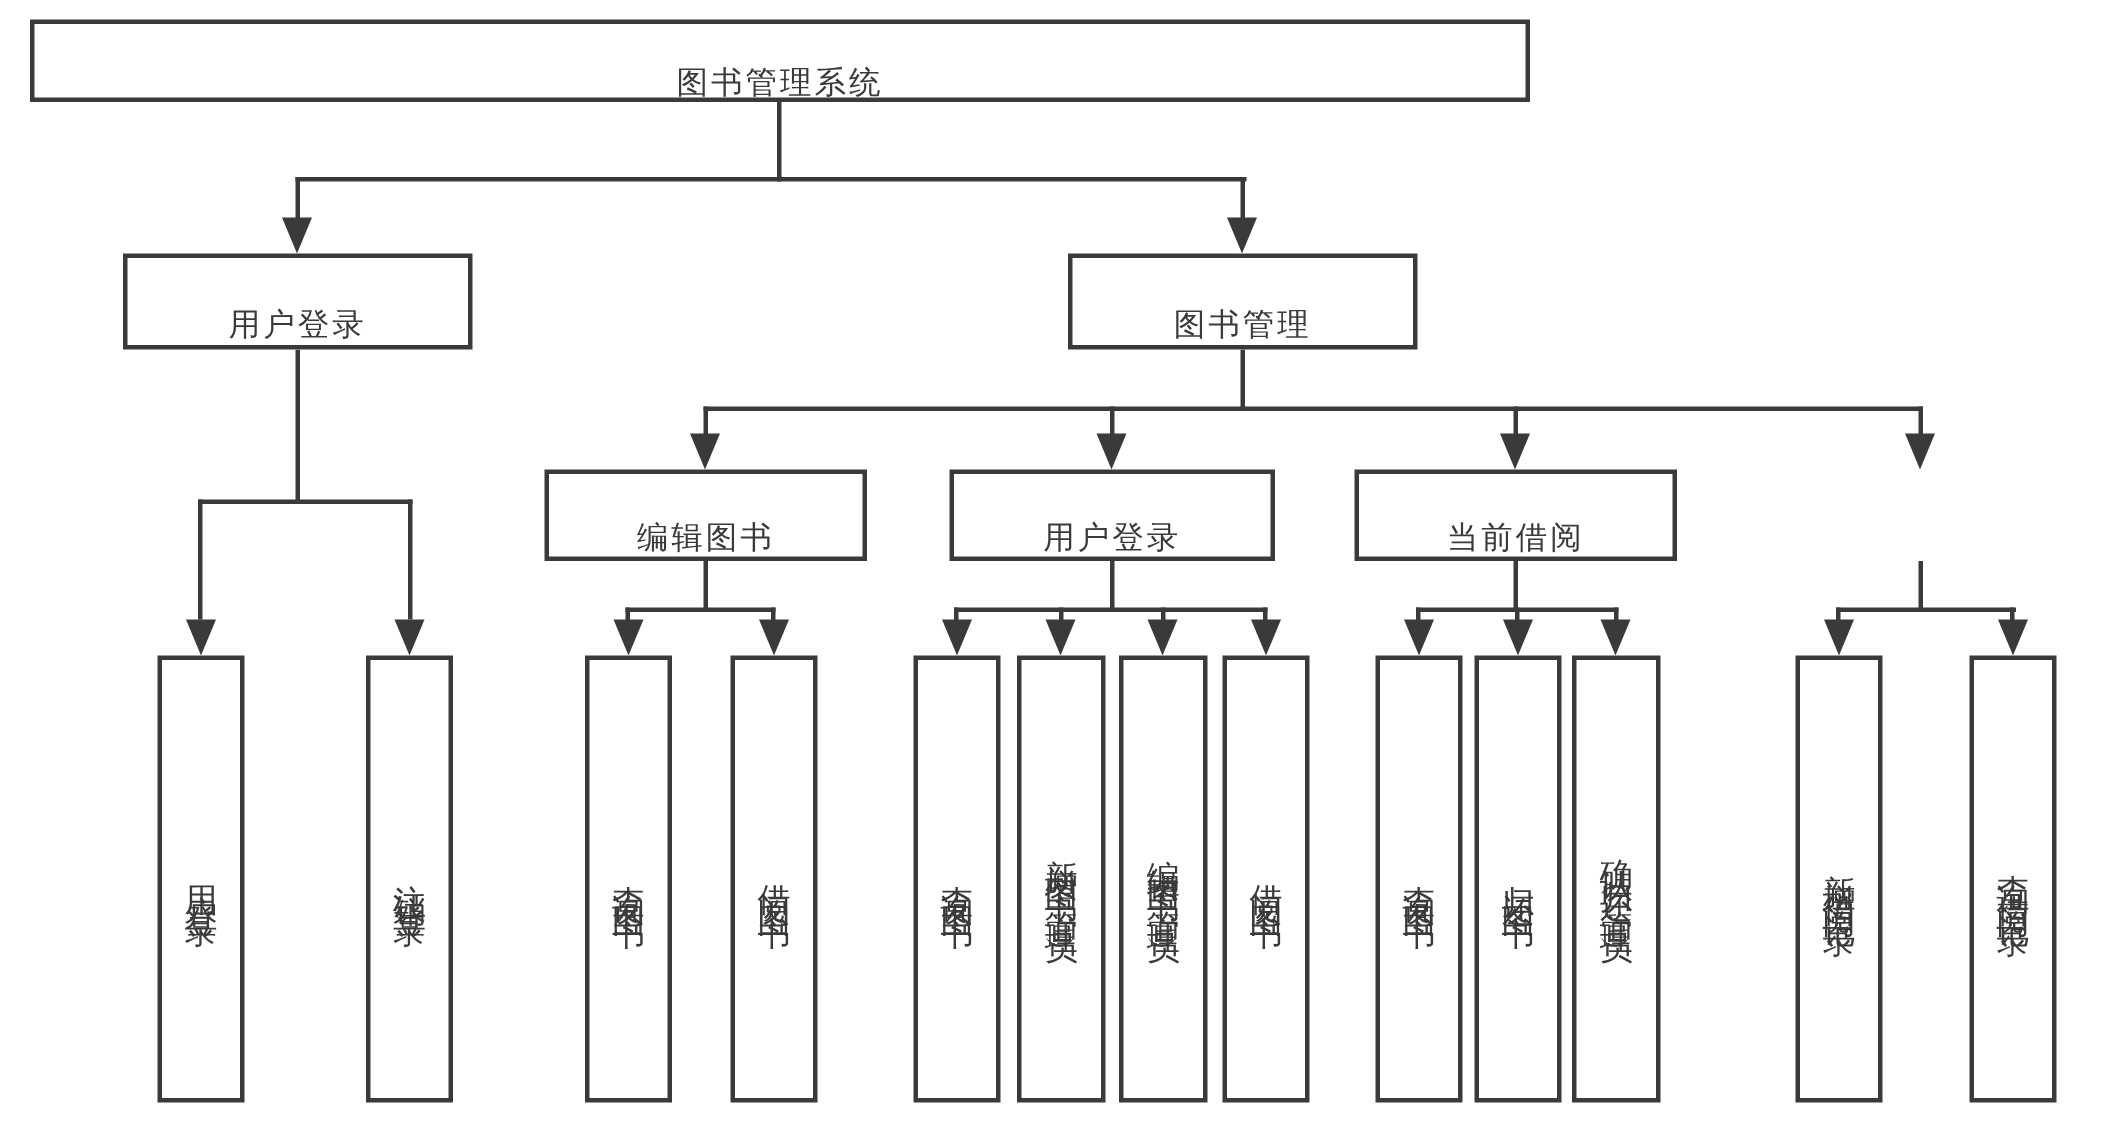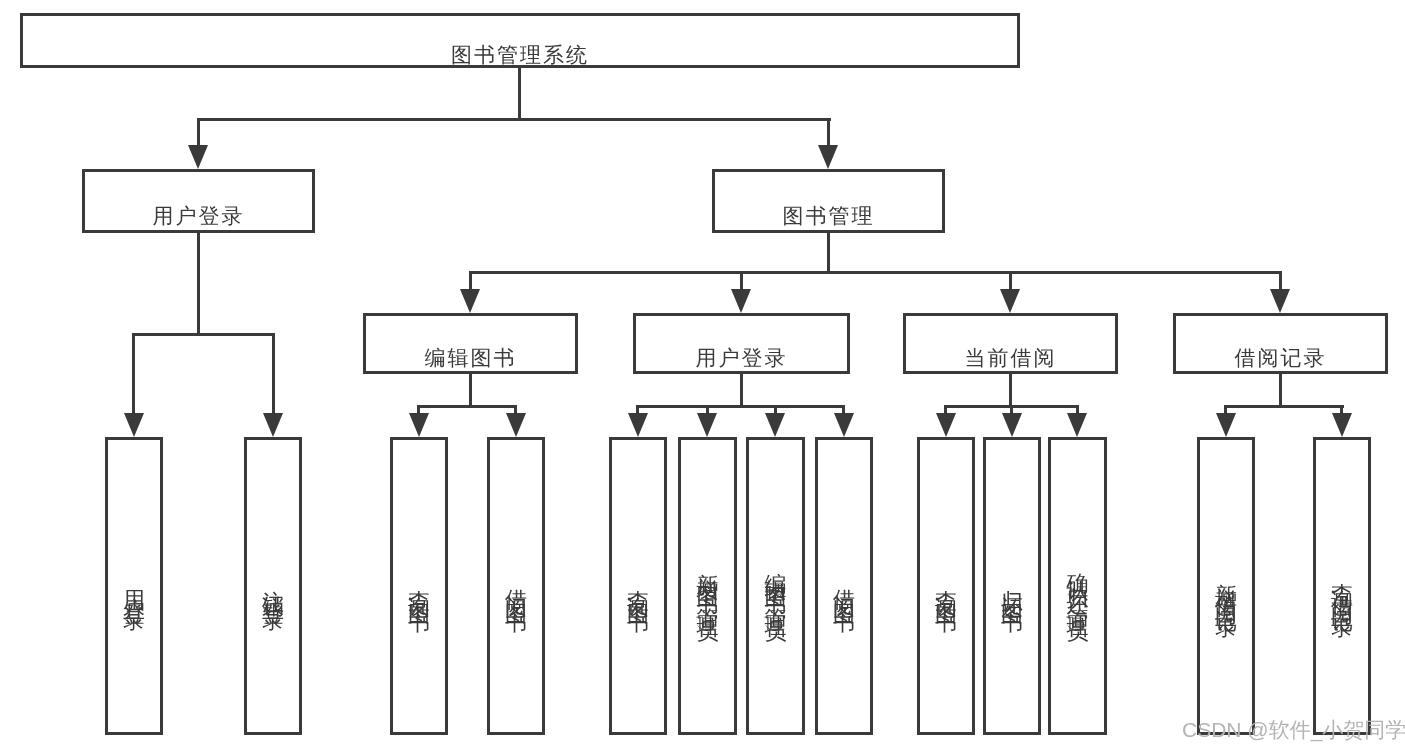--- a/index.html
+++ b/index.html
@@ -90,23 +90,20 @@
   </div>
 
   <div class="node" style="left:633px; top:313px; width:217px; height:61px;">
     <span class="label-h">用户登录</span>
   </div>
 
   <div class="node" style="left:903px; top:313px; width:215px; height:61px;text-align:right;">
     <span class="label-h">当前借阅</span>
   </div>
 
-  <div class="node" style="left:1173px; top:313px; width:215px; height:61px;">
-    <span class="label-h">借阅记录</span>
-  </div>
 
   <div class="node" style="left:105px; top:437px; width:58px; height:298px;">
     <span class="label-v">用户登录</span>
   </div>
   <div class="node" style="left:244px; top:437px; width:58px; height:298px;">
     <span class="label-v">注销登录</span>
   </div>
 
   <div class="node" style="left:390px; top:437px; width:58px; height:298px;">
     <span class="label-v">查询图书</span>
@@ -197,15 +194,14 @@
   <div class="line" style="left:1076px; top:405px; width:3px; height:10px;"></div>
   <div class="arrow" style="left:1067px; top:413px;"></div>
 
   <div class="line" style="left:1279px; top:374px; width:3px; height:33px;"></div>
   <div class="line" style="left:1224px; top:405px; width:120px; height:3px;"></div>
   <div class="line" style="left:1224px; top:405px; width:3px; height:10px;"></div>
   <div class="arrow" style="left:1216px; top:413px;"></div>
   <div class="line" style="left:1340px; top:405px; width:3px; height:10px;"></div>
   <div class="arrow" style="left:1332px; top:413px;"></div>
 
-  <div class="watermark">CSDN @软件_小贺同学</div>
 
 </div>
 
 </body></html>

